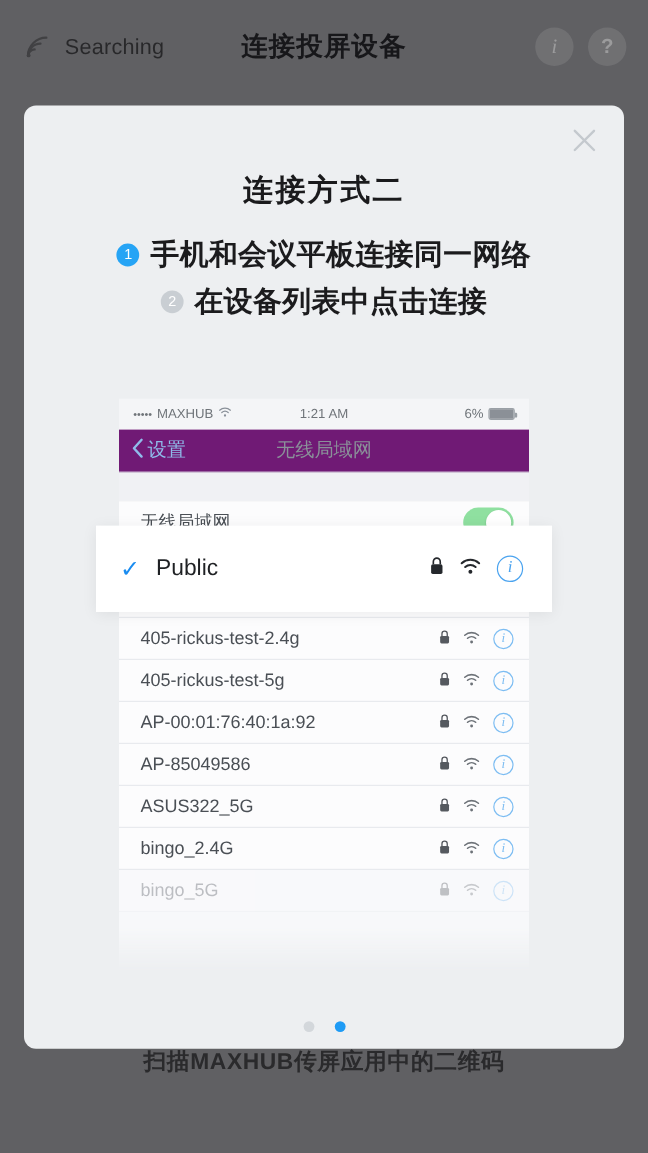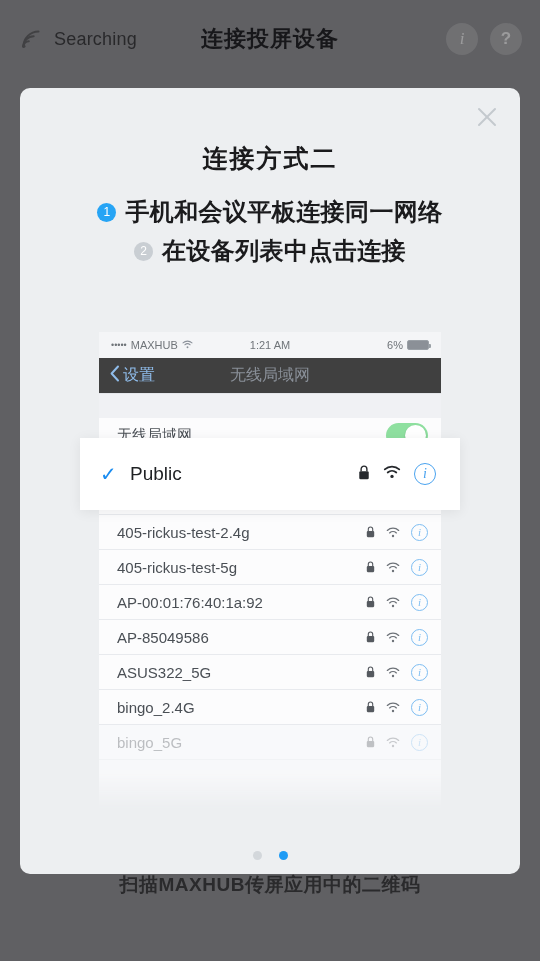--- a/index.html
+++ b/index.html
@@ -204,21 +204,21 @@
     width:2px; height:4px;
     background:#9aa0a6;
     border-radius:0 1px 1px 0;
   }
 
   #ios-navbar {
     height: 36px;
     display: flex;
     align-items: center;
     padding: 0 11px;
-    background: #404040;
+    background: #701a75;
     position: relative;
     border-bottom: 1px solid #e4e6ea;
   }
   #nav-back {
     display: flex;
     align-items: center;
     gap: 3px;
     color: #8fbcea;
     font-size: 16px;
   }

